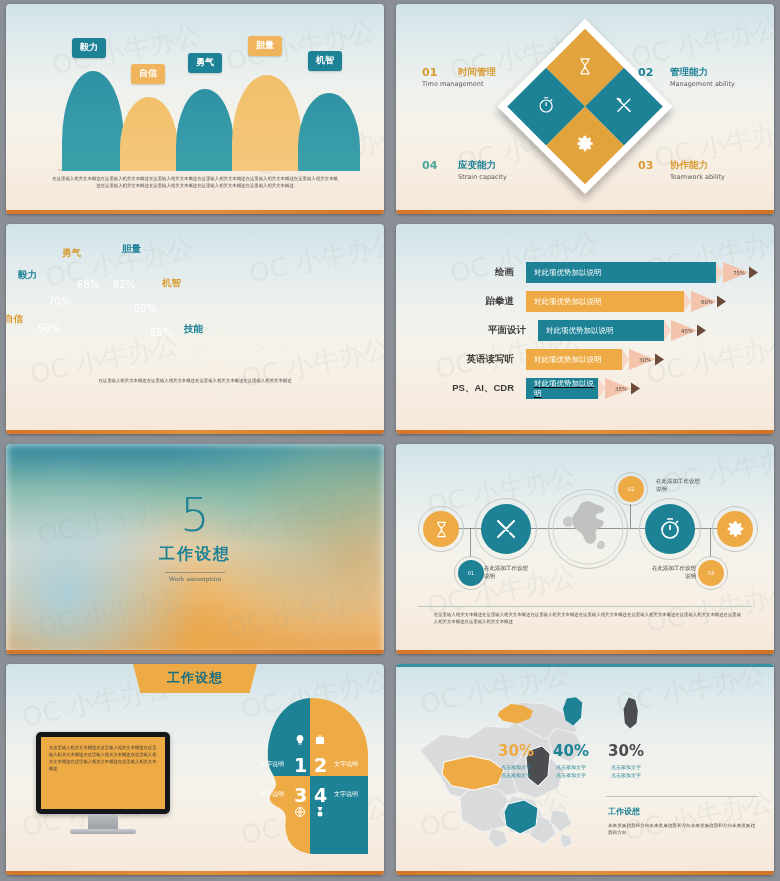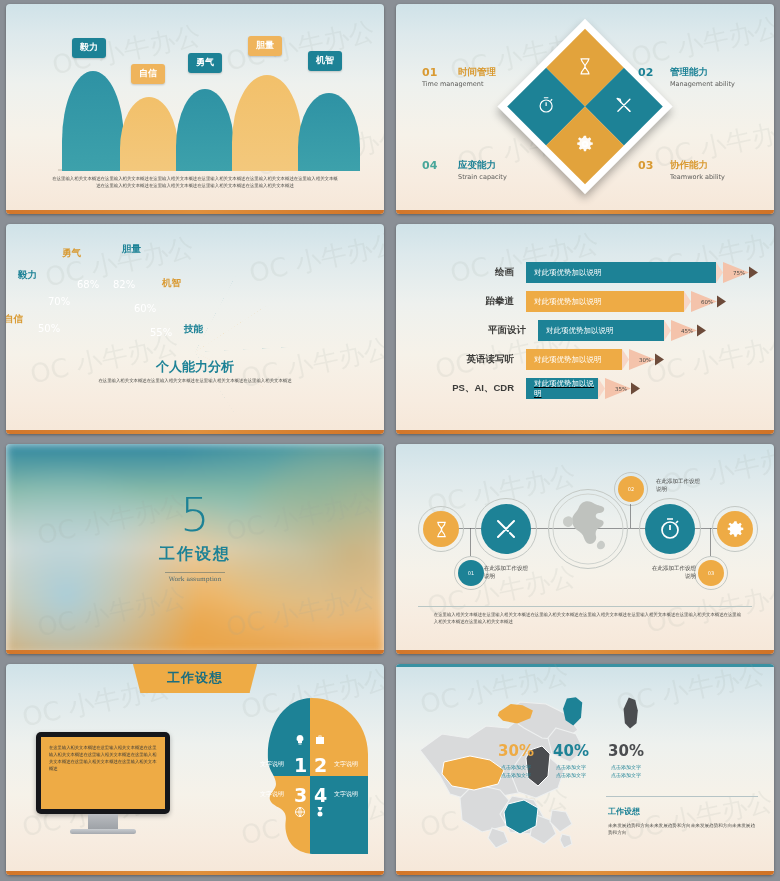--- a/index.html
+++ b/index.html
@@ -301,21 +301,20 @@
         <span class="segpct" style="left:50px;bottom:14px;">55%</span>
 
         <span class="rlbl t-or" style="left:-96px;bottom:26px;">自信</span>
         <span class="rlbl t-tl" style="left:-82px;bottom:70px;">毅力</span>
         <span class="rlbl t-or" style="left:-38px;bottom:92px;">勇气</span>
         <span class="rlbl t-tl" style="left:22px;bottom:96px;">胆量</span>
         <span class="rlbl t-or" style="left:62px;bottom:62px;">机智</span>
         <span class="rlbl t-tl" style="left:84px;bottom:16px;">技能</span>
       </div>
 
-      <div class="s3-title">个人能力分析</div>
       <div class="footnote" style="top:154px;left:6%;right:6%;">在这里输入相关文本概述在这里输入相关文本概述在这里输入相关文本概述在这里输入相关文本概述</div>
     </div>
   </div>
 
   <div class="slide">
     <div class="canvas">
       <div class="wm">
         <span style="left:14%;top:8%">OC 小牛办公</span>
         <span style="left:66%;top:6%">OC 小牛办公</span>
         <span style="left:10%;top:54%">OC 小牛办公</span>

